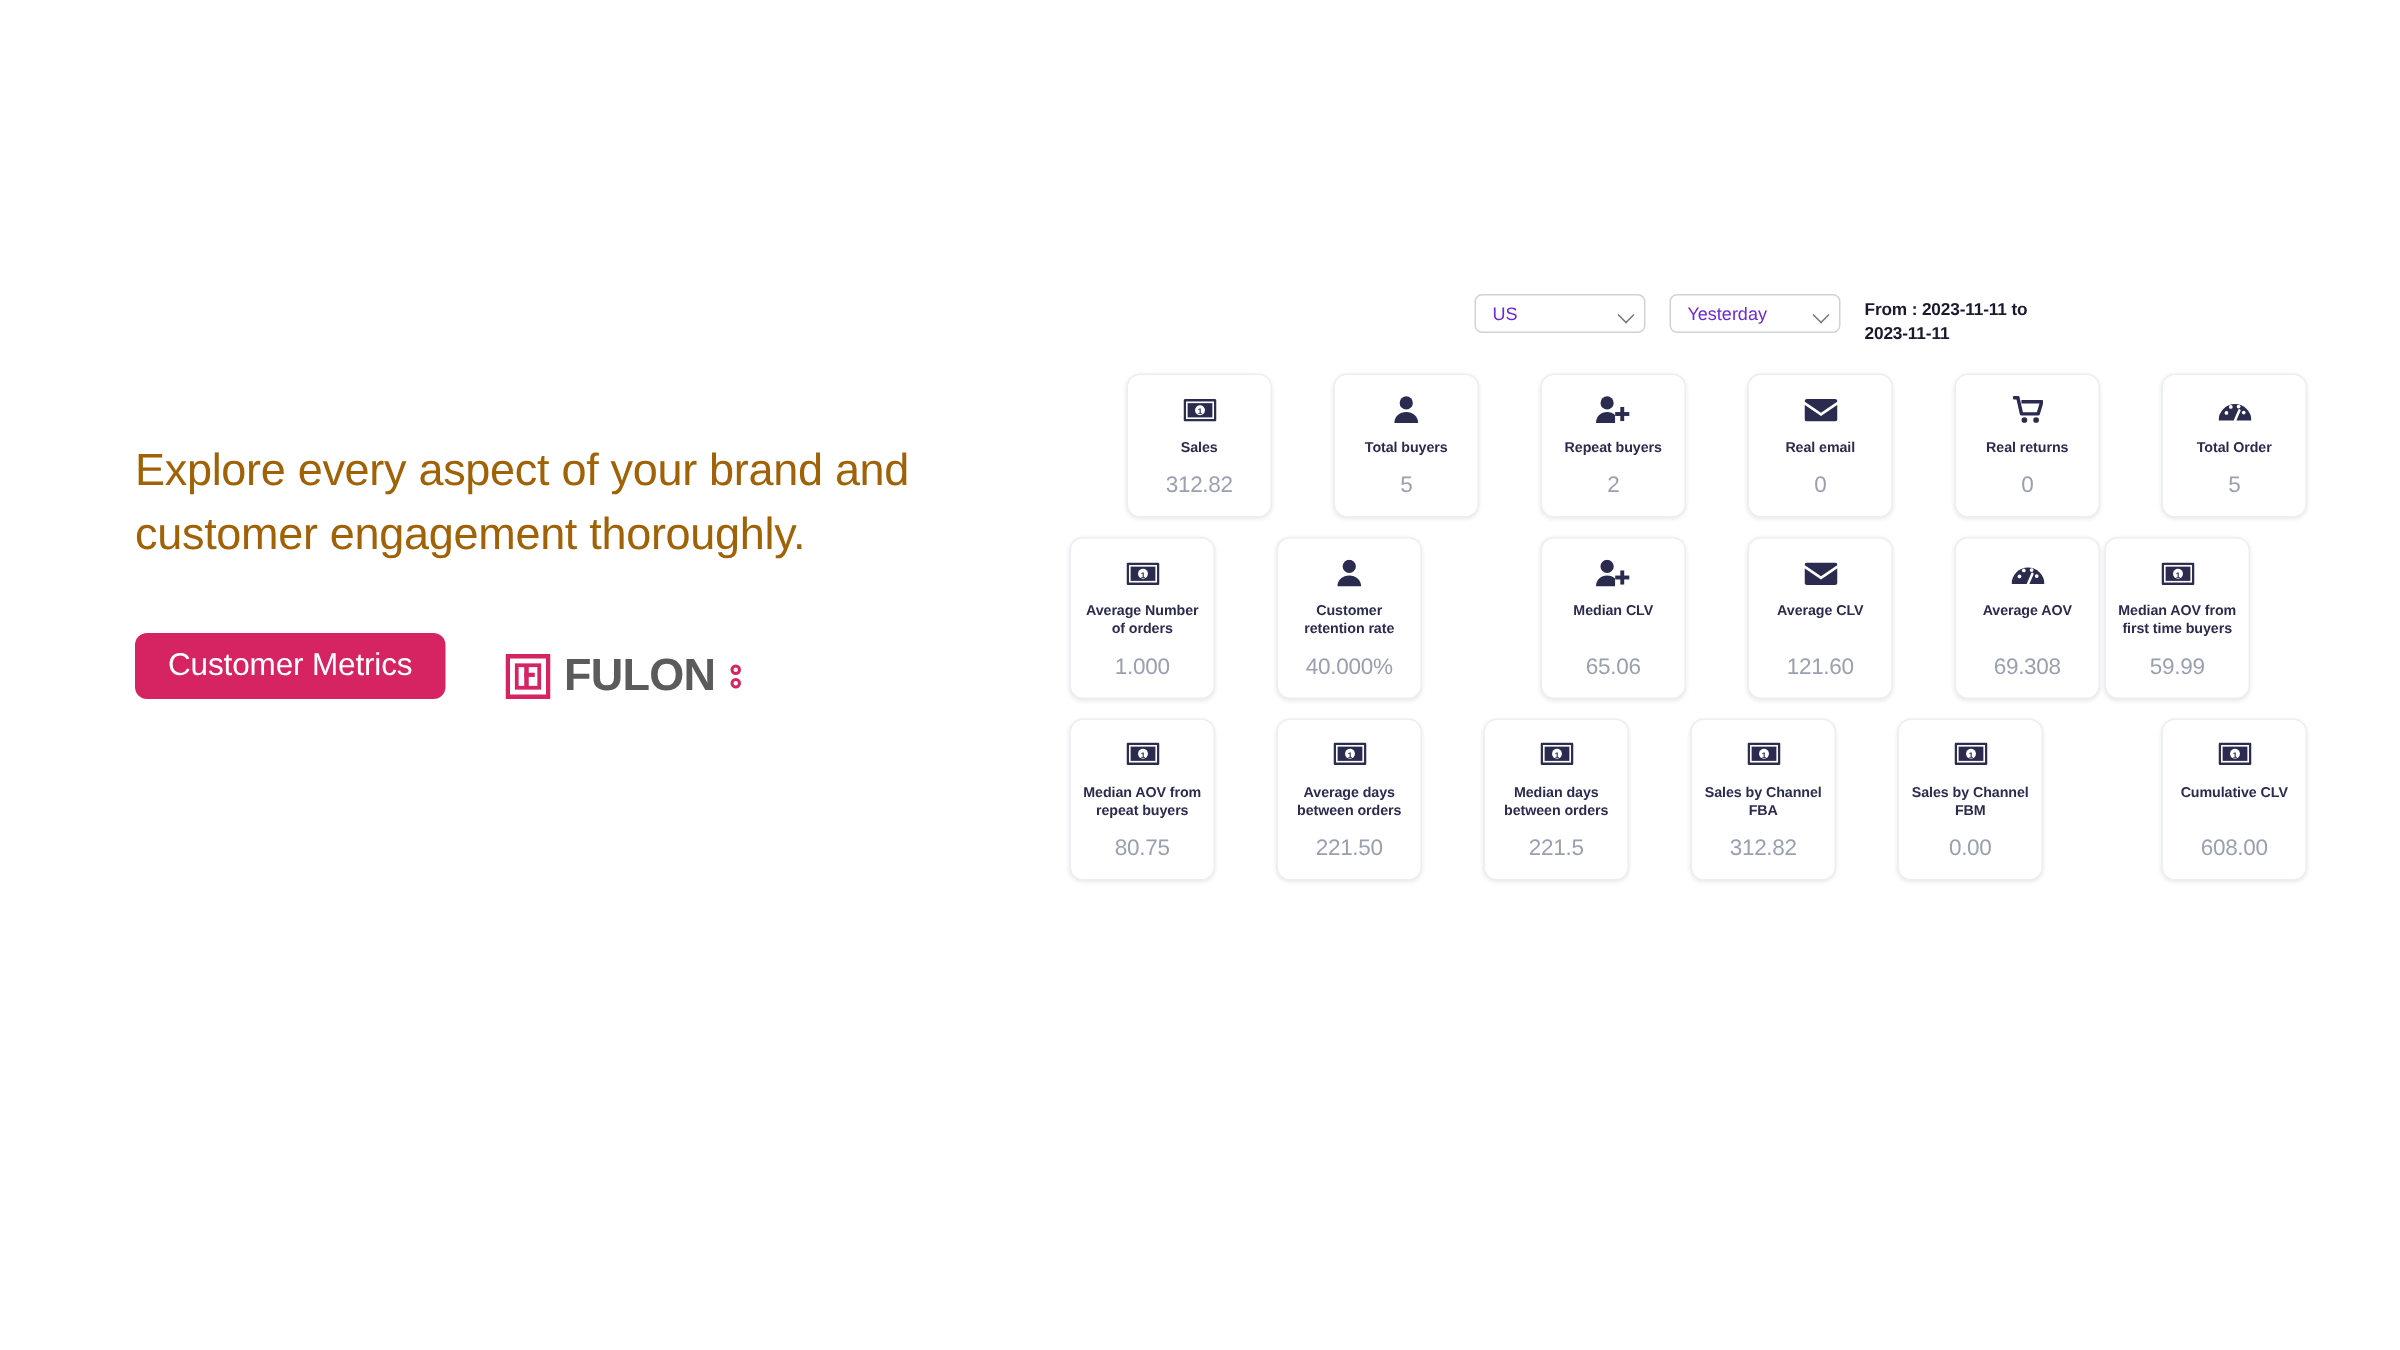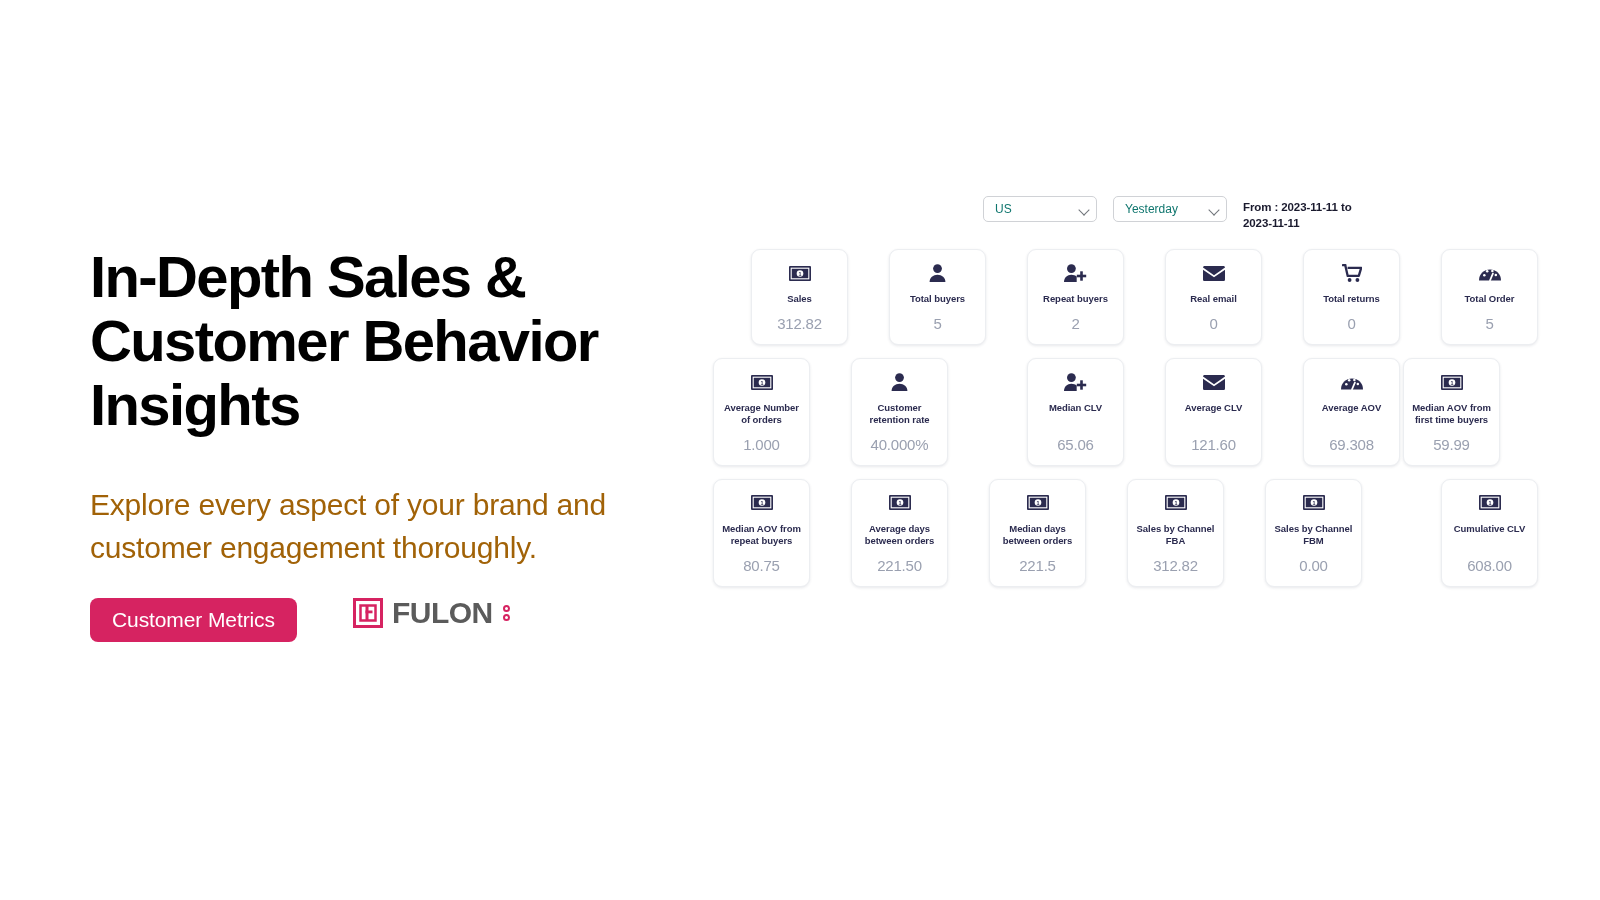--- a/index.html
+++ b/index.html
@@ -41,24 +41,24 @@
     margin-top: 48px;
     font-size: 30px;
     line-height: 1.42;
     font-weight: 300;
     color: #a16207;
     letter-spacing: -0.2px;
     white-space: pre-line;
   }
 
   .hero-actions {
-    margin-top: 28px;
-    display: flex;
-    align-items: flex-start;
-    gap: 56px;
+    margin-top: 44px;
+    display: flex;
+    align-items: flex-end;
+    gap: 40px;
   }
 
   .cta-button {
     display: inline-flex;
     align-items: center;
     justify-content: center;
     height: 44px;
     padding: 0 22px;
     background: #d62361;
     color: #ffffff;
@@ -122,21 +122,21 @@
   .select-box {
     position: relative;
     height: 26px;
     background: #ffffff;
     border: 1px solid #d0d2d6;
     border-radius: 5px;
     display: flex;
     align-items: center;
     padding: 0 22px 0 11px;
     font-size: 12px;
-    color: #0f766e;
+    color: #6d28d9;
     cursor: pointer;
   }
   .select-country { width: 114px; }
   .select-period  { width: 114px; }
 
   .select-box .chev {
     position: absolute;
     right: 8px;
     top: 50%;
     width: 8px;
@@ -213,23 +213,20 @@
     letter-spacing: -0.2px;
     line-height: 1;
   }
 </style>
 </head>
 <body>
 
 <div class="page">
 
   <section class="hero">
-    <h1 class="hero-title">In-Depth Sales &amp;
-Customer Behavior
-Insights</h1>
     <p class="hero-sub">Explore every aspect of your brand and
 customer engagement thoroughly.</p>
 
     <div class="hero-actions">
       <button class="cta-button">Customer Metrics</button>
 
       <div class="logo">
         <span class="logo-mark">
           <svg width="30" height="30" viewBox="0 0 30 30" aria-hidden="true">
             <rect x="1.5" y="1.5" width="27" height="27" fill="none" stroke="#d62361" stroke-width="3"></rect>
@@ -308,21 +305,21 @@
       </div>
       <div class="card tall-1">
         <span class="card-icon">
           <svg width="20" height="18" viewBox="0 0 20 18">
             <rect x="0" y="0" width="4.1" height="2.3" rx="0.6" fill="currentColor"></rect>
             <path d="M3.1 0.6l2.6 11.3h11.1l2.4-8.1H5.6" fill="none" stroke="currentColor" stroke-width="2.3" stroke-linejoin="round"></path>
             <circle cx="7.6" cy="16" r="1.9" fill="currentColor"></circle>
             <circle cx="15.4" cy="16" r="1.9" fill="currentColor"></circle>
           </svg>
         </span>
-        <span class="card-label">Total returns</span>
+        <span class="card-label">Real returns</span>
         <span class="card-value">0</span>
       </div>
       <div class="card tall-1">
         <span class="card-icon">
           <svg width="22" height="15" viewBox="0 0 22 15">
             <path d="M0 14.4a11 11 0 0 1 22 0z" fill="currentColor"></path>
             <circle cx="5.3" cy="9.3" r="1.25" fill="#fff"></circle>
             <circle cx="8.2" cy="5.3" r="1.25" fill="#fff"></circle>
             <circle cx="13.4" cy="5" r="1.25" fill="#fff"></circle>
             <circle cx="16.8" cy="9" r="1.25" fill="#fff"></circle>

